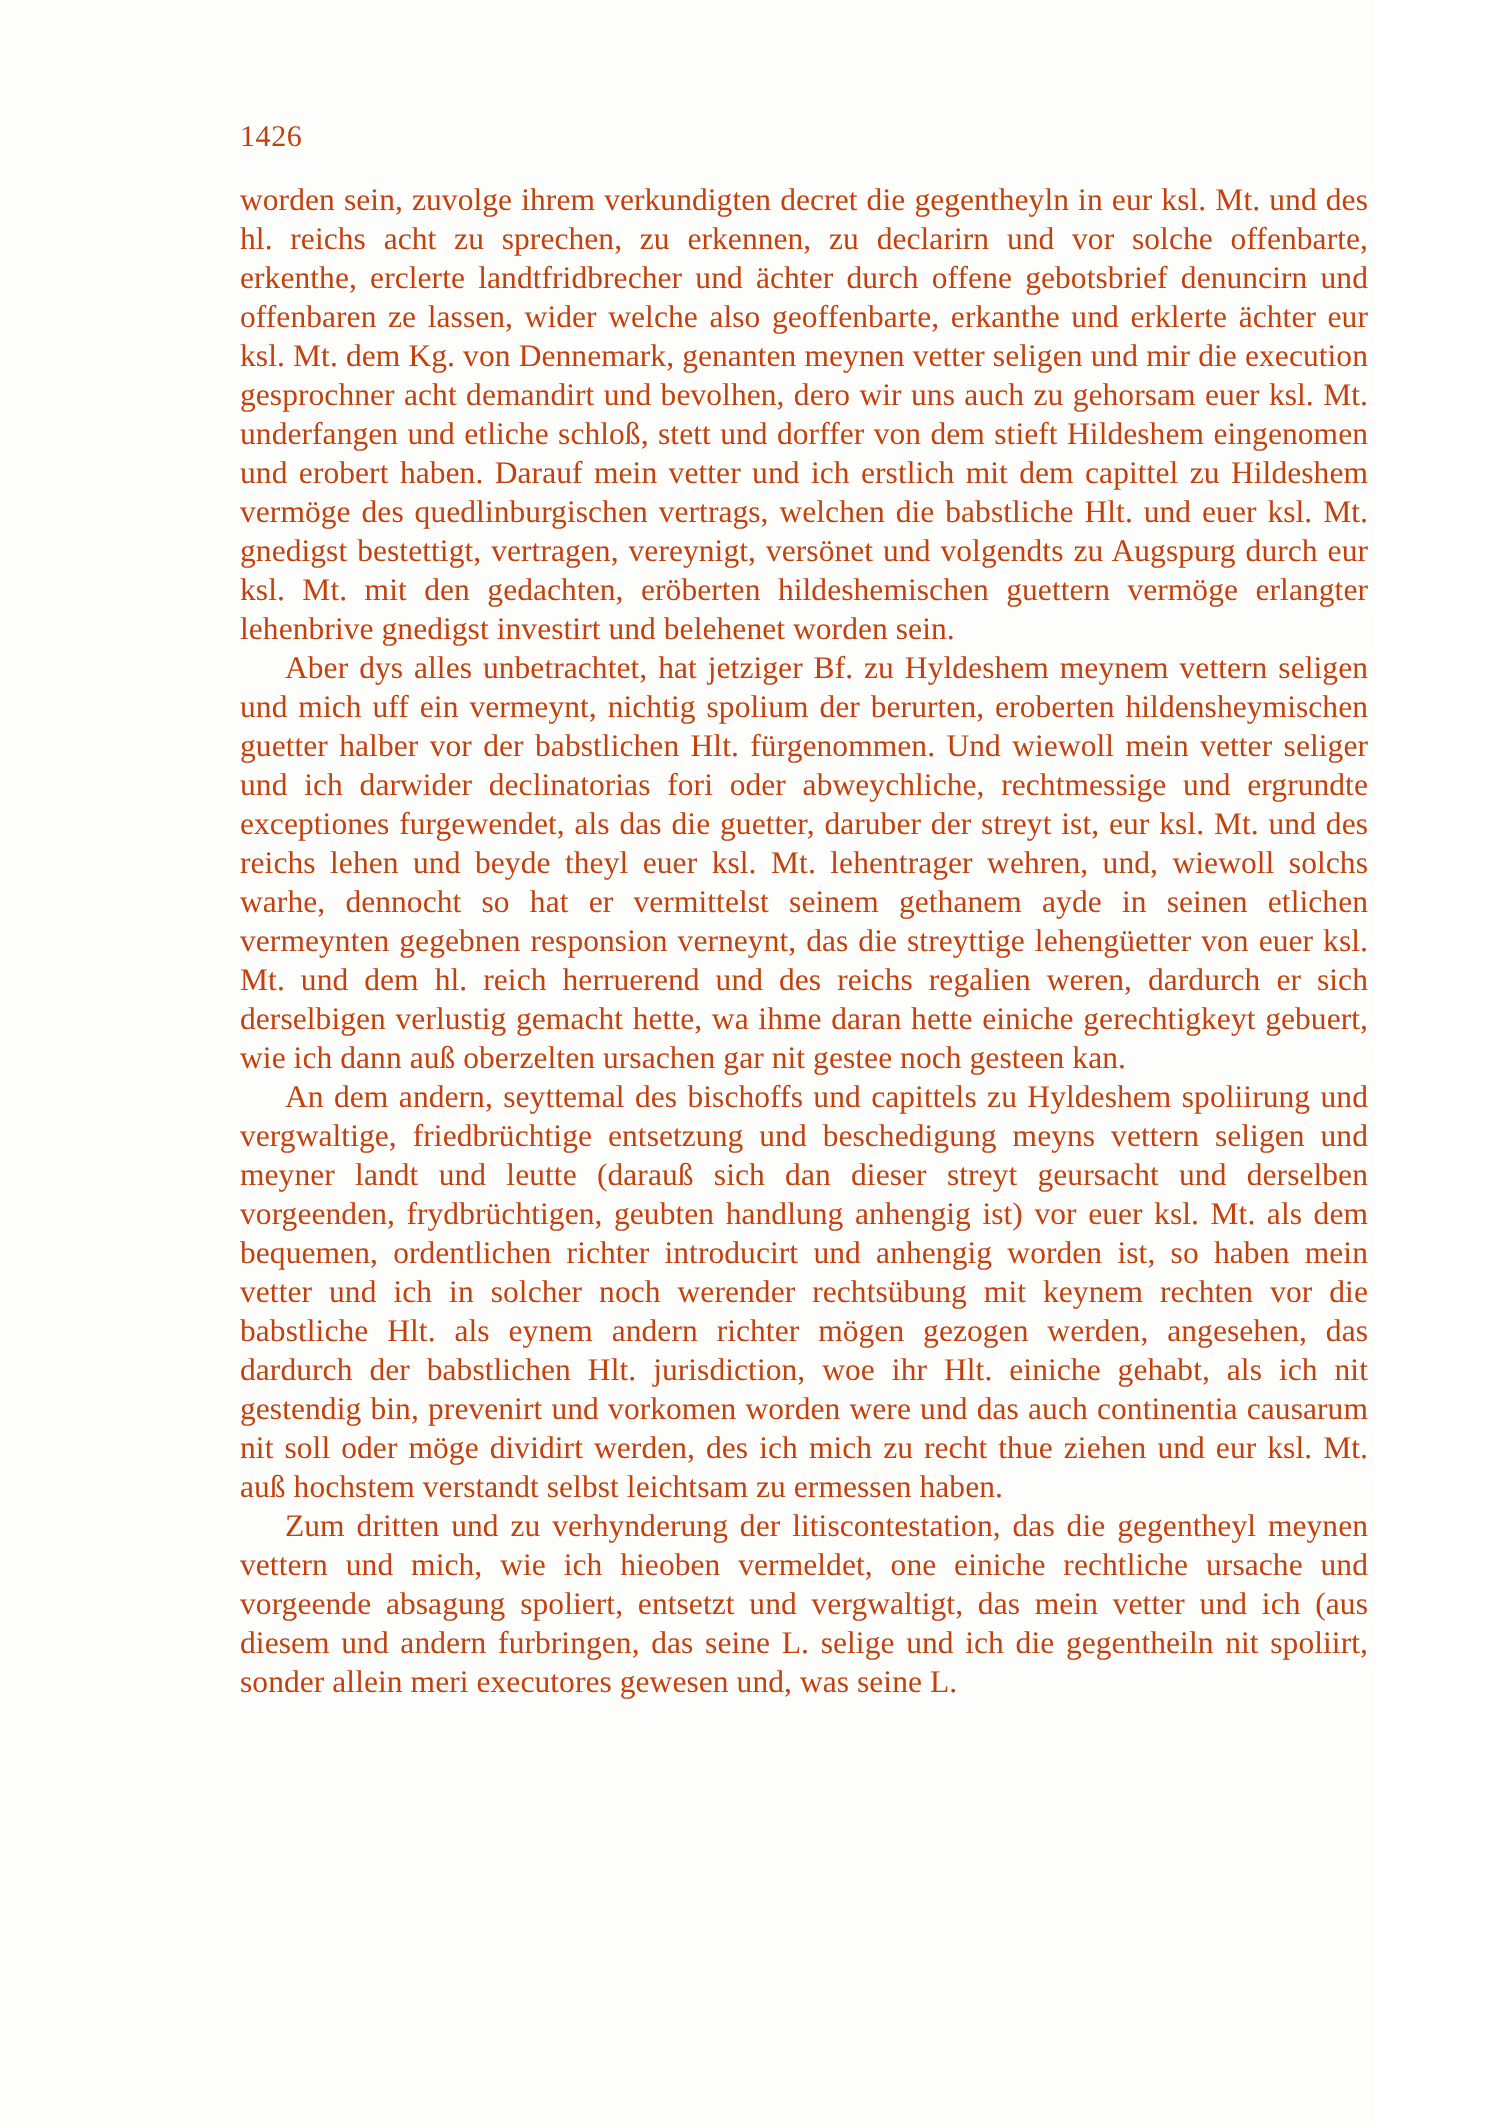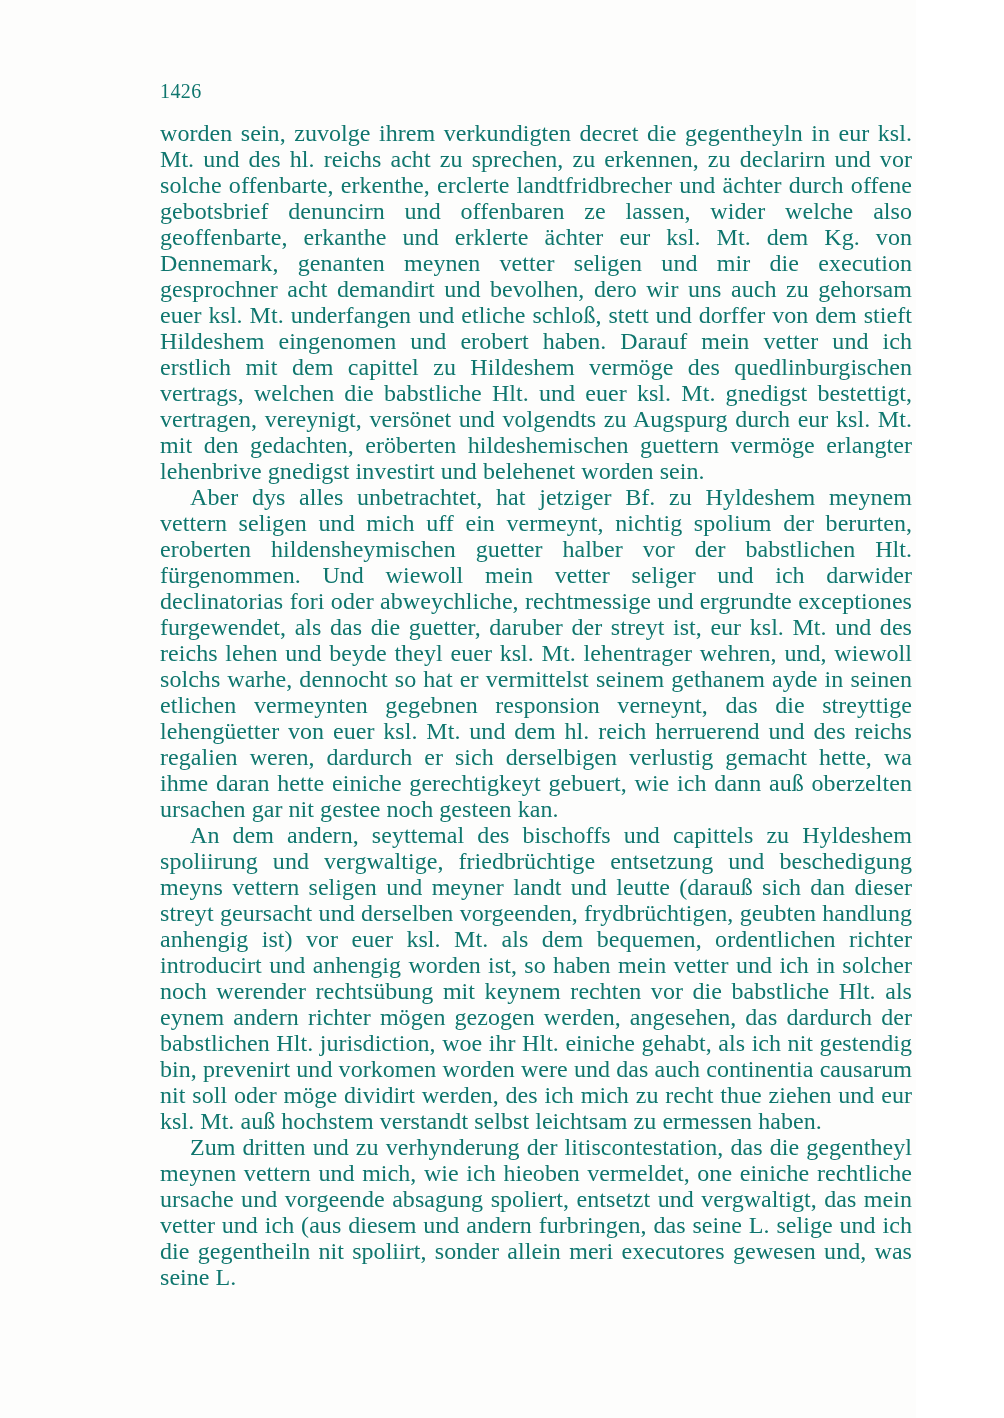--- a/index.html
+++ b/index.html
@@ -7,21 +7,21 @@
     padding: 0;
     background: #ffffff;
   }
   .page {
     position: relative;
     width: 916px;
     height: 1418px;
     background: #fdfdfc;
     overflow: hidden;
     font-family: "Liberation Serif", "DejaVu Serif", serif;
-    color: #0f766e;
+    color: #c2410c;
   }
   .text-column {
     position: absolute;
     left: 160px;
     top: 80px;
     width: 752px;
   }
   .page-header {
     position: relative;
     height: 28px;
@@ -35,21 +35,21 @@
     letter-spacing: 0.02em;
   }
   .running-title {
     display: block;
     text-align: center;
     font-size: 18.5px;
     letter-spacing: 0.01em;
   }
   .body-text p {
     margin: 0;
-    font-size: 24px;
+    font-size: 21px;
     line-height: 26px;
     text-align: justify;
     text-justify: inter-word;
     letter-spacing: 0.002em;
     hyphens: none;
   }
   .body-text p.indent {
     text-indent: 30px;
   }
 </style>

